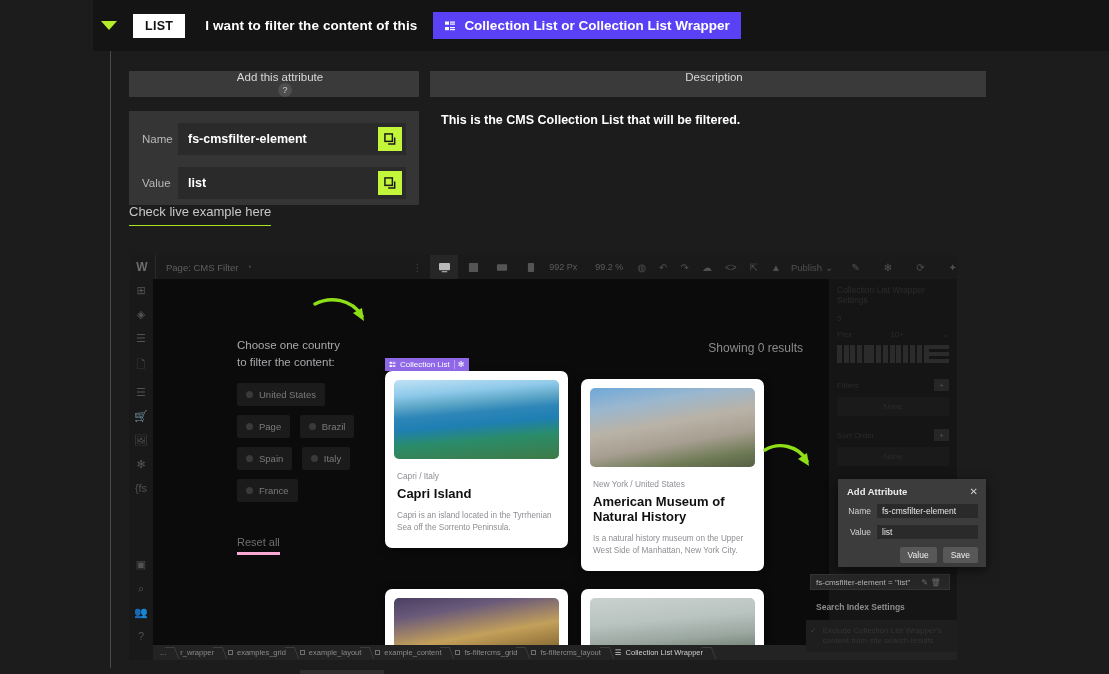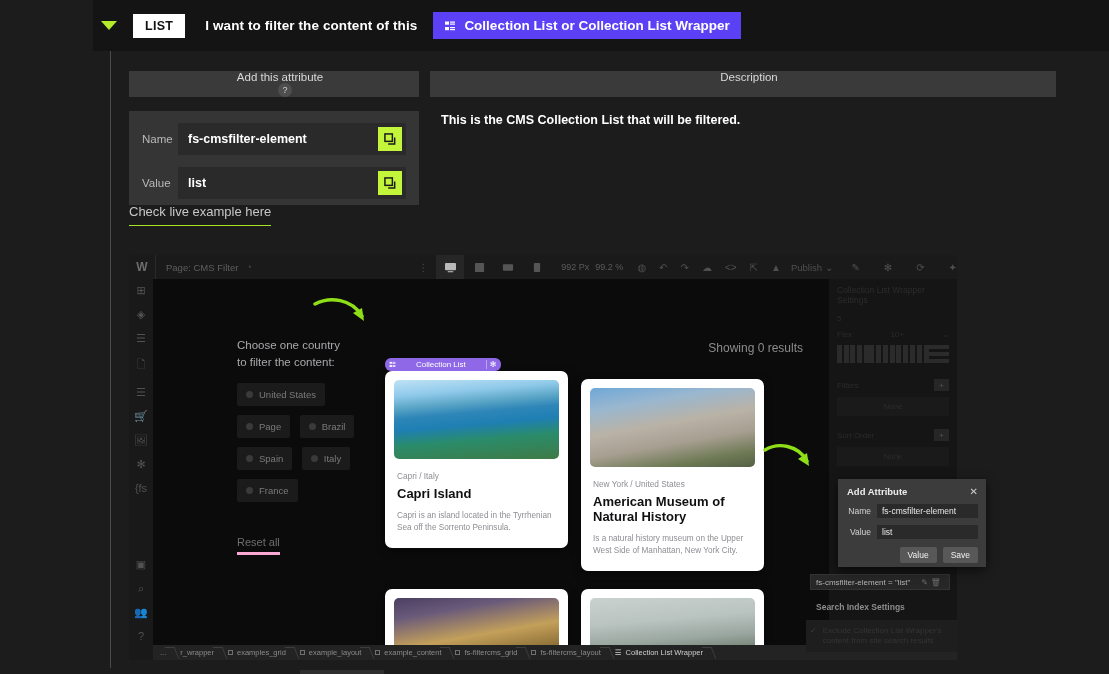--- a/index.html
+++ b/index.html
@@ -33,21 +33,21 @@
     height: 27px; display: flex; align-items: center; gap: 8px; padding: 0 11px;
   }
   .chip-ico { display: block; }
 
   
   .panel-head {
     position: absolute; height: 26px; background: #3a3a3a; display: flex; align-items: center;
     padding-left: 12px; color: #d8d8d8; font-size: 11.5px; flex-direction: column;
   }
   #add-attr-head { left: 129px; top: 71px; width: 290px; }
-  #desc-head { left: 430px; top: 71px; width: 626px; }
+  #desc-head { left: 430px; top: 71px; width: 556px; }
   .qmark {
     width: 14px; height: 14px; border-radius: 50%; background: #4e4e4e; color: #cfcfcf;
     font-size: 9px; display: inline-flex; align-items: center; justify-content: center; margin-left: 10px;
   }
 
   
   .attr-card {
     position: absolute; left: 129px; top: 111px; width: 290px; height: 94px;
     background: #353535;
   }
@@ -83,22 +83,22 @@
     display: flex; align-items: center;
   }
   .wf-logo { width: 26px; text-align: center; color: #6d6d6d; font-size: 12px; font-weight: bold; }
   .wf-sep { width: 1px; height: 24px; background: #2a2a2a; }
   .wf-page { color: #5e5e5e; font-size: 9.5px; margin-left: 10px; }
   .wf-clock { margin-left: 8px; color: #4e4e4e; font-size: 9px; }
   .wf-dots { margin-left: auto; color: #4a4a4a; font-size: 10px; letter-spacing: 0; }
   .wf-devices { display: flex; gap: 1px; margin-left: 8px; }
   .wf-dev { width: 28px; height: 24px; display: flex; align-items: center; justify-content: center; }
   .wf-dev.active { background: #262626; }
-  .wf-px { color: #5a5a5a; font-size: 9px; margin-left: 10px; }
-  .wf-zoom { color: #5a5a5a; font-size: 9px; margin-left: 6px; }
+  .wf-px { color: #5a5a5a; font-size: 9px; margin-left: 4px; }
+  .wf-zoom { color: #5a5a5a; font-size: 9px; margin-left: 18px; }
   .wf-icons { display: flex; align-items: center; gap: 13px; margin-left: 14px; }
   .wf-ico { color: #4f4f4f; font-size: 10px; }
   .wf-publish { color: #4f4f4f; font-size: 9.5px; margin-left: 10px; }
   .wf-right-icons { display: flex; align-items: center; gap: 24px; margin-left: 18px; }
 
   
   .wf-rail {
     position: absolute; left: 0; top: 24px; width: 24px; height: 381px; background: #191919;
     display: flex; flex-direction: column; align-items: center; padding-top: 5px; gap: 11px;
   }
@@ -114,21 +114,21 @@
   .chip {
     display: inline-flex; align-items: center; gap: 6px; background: #1b1b1b; color: #7a7a7a;
     font-size: 9.5px; padding: 6px 9px; margin: 0 5px 9px 0; border-radius: 2px;
   }
   .chip .dot { width: 7px; height: 7px; border-radius: 50%; background: #3a3a3a; display: block; }
   .reset { position: absolute; left: 84px; top: 257px; color: #6e6e6e; font-size: 11px; border-bottom: 3px solid #f9a8d4; padding-bottom: 4px; }
   .showing { position: absolute; right: 26px; top: 62px; color: #8c8c8c; font-size: 12px; }
 
   .cl-badge {
     position: absolute; left: 232px; top: 79px; height: 13px; background: #8f68e8; color: #fff;
-    font-size: 8px; display: flex; align-items: center; gap: 20px; padding: 0 4px; z-index: 5; border-radius: 6px;
+    font-size: 8px; display: flex; align-items: center; gap: 4px; padding: 0 4px; z-index: 5;
   }
   .cl-grid { position: absolute; left: 232px; top: 92px; width: 384px; }
   .card {
     position: absolute; width: 183px; background: #fff; border-radius: 7px; overflow: hidden;
     box-shadow: 0 2px 8px rgba(0,0,0,.5);
   }
   .card .thumb { height: 79px; margin: 9px 9px 0 9px; border-radius: 5px; }
   .card .meta { color: #8e8e94; font-size: 8.3px; margin: 12px 12px 0 12px; }
   .card h3 { color: #101012; font-size: 13px; margin: 5px 12px 0 12px; line-height: 15px; }
   .card p { color: #8e8e94; font-size: 8.2px; margin: 9px 12px 14px 12px; line-height: 12px; }

